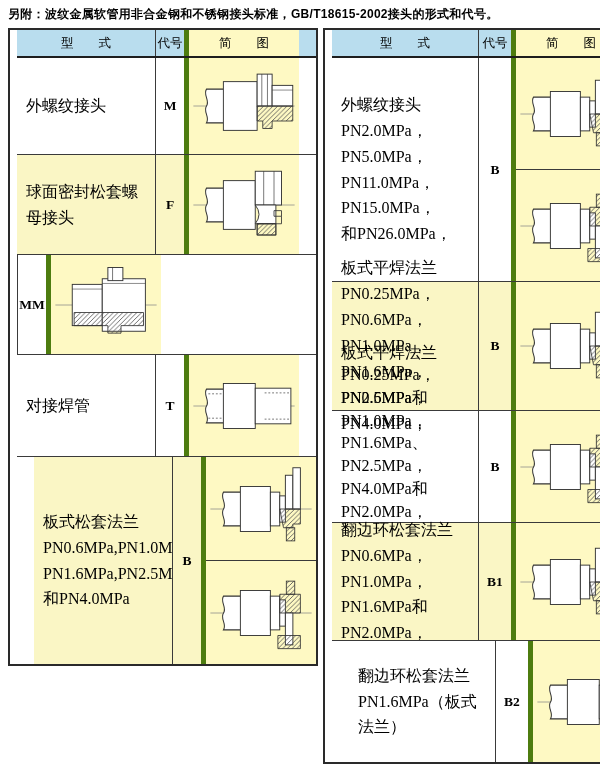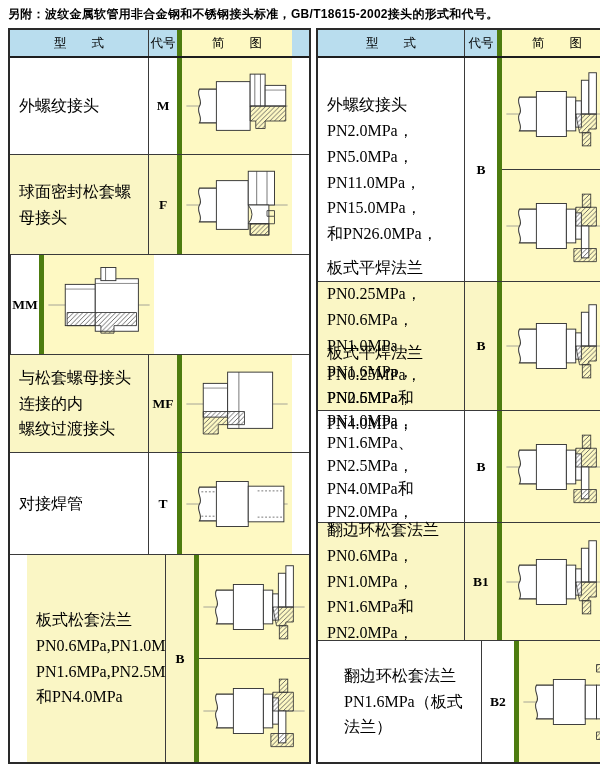--- a/index.html
+++ b/index.html
@@ -1,20 +1,20 @@
 <!DOCTYPE html>
 <html style="--hdr-bg: #b9ddee; --hl-bg: #faf6c5;"><head>
 <meta charset="utf-8">
 <style>
   html,body{margin:0;padding:0;background:#fff;}
   .page{position:relative;width:600px;height:768px;background:#fff;overflow:hidden;
         font-family:"Liberation Sans",sans-serif;color:#000;}
   .title{padding:6px 20px 3px 8px;font-size:12px;font-weight:bold;letter-spacing:.3px;}
   .tables{display:flex;margin:2px 6px 0 8px;gap:5px;align-items:flex-start;}
-  .tbl{border:2px solid #2a2a2a;display:flex;flex-direction:column;background:#fff;}
+  .tbl{border:2px solid #2a2a2a;display:flex;flex-direction:column;background:#fff;padding-left:7px;}
   .hdr{display:flex;background:var(--hdr-bg,#b9ddee);border-bottom:2px solid #1e1e1e;
        height:28px;box-sizing:border-box;}
   .hdr .c{display:flex;align-items:center;justify-content:center;font-size:12.5px;
           font-family:"Liberation Serif",serif;}
   .row{display:flex;border-bottom:1px solid #3a3a3a;box-sizing:border-box;}
   .row:last-child{border-bottom:none;margin-left:17px;}
   .c{box-sizing:border-box;}
   .ct{display:flex;align-items:center;padding:4px 5px 4px 9px;font-size:16px;
       font-family:"Liberation Serif",serif;line-height:1.62;white-space:pre-line;}
   .ck{border-left:1px solid #3a3a3a;border-right:5px solid #4d7c0f;display:flex;
@@ -106,42 +106,20 @@
                 <line x1="20" y1="31" x2="52" y2="31" stroke="#333" stroke-width="0.6"></line>
                 <rect x="52" y="20" width="46" height="56" stroke="#333" stroke-width="1" fill="#fff"></rect>
                 <line x1="52" y1="25" x2="98" y2="25" stroke="#333" stroke-width="0.6"></line>
                 <rect x="58" y="8" width="16" height="14" stroke="#333" stroke-width="1" fill="#fff"></rect>
                 <line x1="63" y1="8" x2="63" y2="22" stroke="#333" stroke-width="0.7"></line>
                 <path d="M22,56 H96 V70 H72 V78 H58 V70 H22 Z" stroke="#333" stroke-width="0.9" fill="url(#hp)"></path>
               </svg>
             </div>
           </div>
       </div>
-      <div class="row" style="height:98px">
-        <div class="c ct yellow">与松套螺母接头连接的内
-螺纹过渡接头</div>
-        <div class="c ck yellow">MF</div>
-        <div class="c cd">
-            <div class="half">
-              <svg width="108" height="90" viewBox="0 0 112 96">
-                <defs>
-                  <pattern id="hp" width="5" height="5" patternUnits="userSpaceOnUse">
-                    <path d="M0,5 L5,0" stroke="#555" stroke-width="0.9"></path>
-                  </pattern>
-                </defs>
-                <line x1="2" y1="48" x2="110" y2="48" stroke="#888" stroke-width="0.8"></line>
-                <rect x="20" y="26" width="26" height="36" stroke="#333" stroke-width="1" fill="#fff"></rect>
-                <line x1="20" y1="31" x2="46" y2="31" stroke="#333" stroke-width="0.6"></line>
-                <rect x="46" y="14" width="48" height="60" stroke="#333" stroke-width="1" fill="#fff"></rect>
-                <line x1="58" y1="14" x2="58" y2="74" stroke="#333" stroke-width="0.7"></line>
-                <path d="M20,56 H64 V70 H36 V80 H20 Z" stroke="#333" stroke-width="0.9" fill="url(#hp)"></path>
-              </svg>
-            </div>
-          </div>
-      </div>
       <div class="row" style="height:102px">
         <div class="c ct">对接焊管</div>
         <div class="c ck">T</div>
         <div class="c cd">
             <div class="half">
               <svg width="108" height="90" viewBox="0 0 112 96">
                 <defs>
                   <pattern id="hp" width="5" height="5" patternUnits="userSpaceOnUse">
                     <path d="M0,5 L5,0" stroke="#555" stroke-width="0.9"></path>
                   </pattern>

